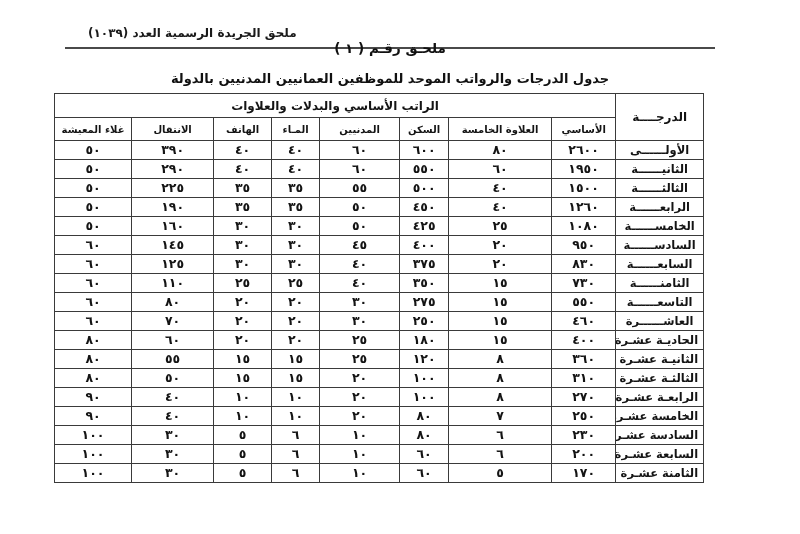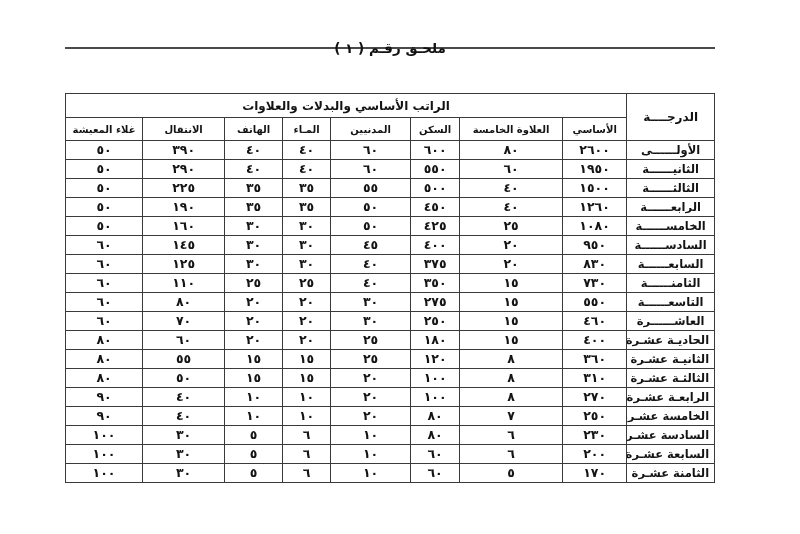--- a/index.html
+++ b/index.html
@@ -50,21 +50,21 @@
     text-align: center;
     direction: rtl;
     font-size: 13px;
     font-weight: bold;
     color: #111;
   }
 
   table.salary-table {
     position: absolute;
     top: 93px;
-    left: 65px;
+    left: 54px;
     width: 650px;
     border-collapse: collapse;
     table-layout: fixed;
     direction: rtl;
   }
   .salary-table th, .salary-table td {
     border: 1.5px solid #3a3a3a;
     text-align: center;
     vertical-align: middle;
     font-weight: bold;
@@ -84,25 +84,27 @@
   .salary-table tbody td.grade-cell {
     font-size: 11.5px;
     padding: 0 5px;
   }
 </style>
 </head>
 <body>
 
 <div class="page">
 
+  <div class="gazette-line">ملحق الجريدة الرسمية العدد (١٠٣٩)</div>
 
   <div class="header-rule"></div>
 
   <div class="doc-title">ملحـق رقـم ( ١ )</div>
 
+  <div class="doc-subtitle">جدول الدرجات والرواتب الموحد للموظفين العمانيين المدنيين بالدولة</div>
 
   <table class="salary-table">
     <colgroup>
       <col style="width:88px">
       <col style="width:64px">
       <col style="width:103px">
       <col style="width:49px">
       <col style="width:80px">
       <col style="width:48px">
       <col style="width:58px">

